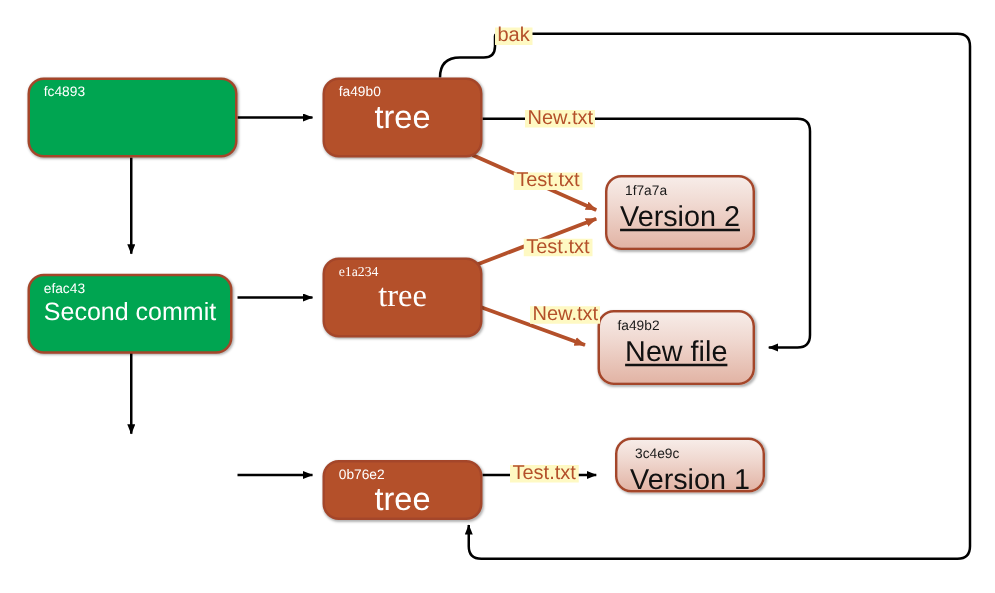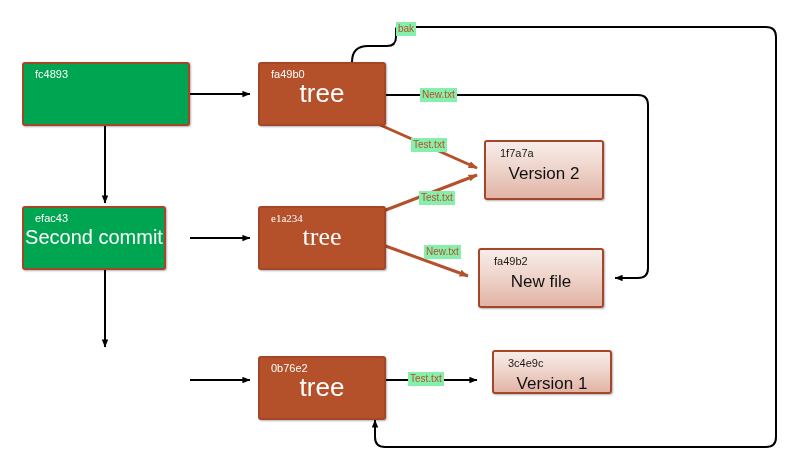--- a/index.html
+++ b/index.html
@@ -20,21 +20,21 @@
   #wires {
     position: absolute;
     left: 0;
     top: 0;
     width: 796px;
     height: 474px;
   }
   .node {
     position: absolute;
     box-sizing: border-box;
-    border-radius: 3px;
+    border-radius: 13px;
     border: 2px solid #a4462a;
     box-shadow: 1px 1px 2px rgba(0,0,0,0.30);
     overflow: hidden;
   }
   .node .sha {
     position: absolute;
     left: 11px;
     top: 4px;
     font-size: 11px;
     line-height: 13px;
@@ -71,30 +71,31 @@
     line-height: 30px;
   }
   
   .blob {
     background: linear-gradient(to bottom, #f7ece8 0%, #f0d9d1 38%, #e2b4a5 100%);
   }
   .blob .sha { color: #1a1a1a; left: 14px; top: 5px; }
   .blob .title {
     top: 19px;
     color: #111111;
-    font-size: 17px;
+    font-size: 23px;
     line-height: 25px;
+    text-decoration: underline;
   }
   .edge-label {
     position: absolute;
     color: #b4502a;
-    font-size: 10px;
+    font-size: 16px;
     line-height: 14px;
     white-space: nowrap;
-    background: #86efac;
+    background: #fef9c3;
     padding: 0 2px;
   }
 </style>
 </head>
 <body>
 
 <div id="canvas">
 
   <svg id="wires" viewBox="0 0 796 474" xmlns="http://www.w3.org/2000/svg">
     <defs>
@@ -123,37 +124,37 @@
 
     <path d="M380,244 L468,276" stroke="#b4502a" stroke-width="3" fill="none" marker-end="url(#ah-brown)"></path>
 
     <path d="M386,380 L477,380" stroke="#000000" stroke-width="2" fill="none" marker-end="url(#ah-black)"></path>
   </svg>
 
   <div class="node commit" style="left:22px; top:62px; width:168px; height:64px;">
     <span class="sha">fc4893</span>
   </div>
 
-  <div class="node commit" style="left:22px; top:206px; width:144px; height:64px;">
+  <div class="node commit" style="left:22px; top:219px; width:164px; height:64px;">
     <span class="sha">efac43</span>
     <span class="title">Second commit</span>
   </div>
 
 
   <div class="node tree" style="left:258px; top:62px; width:128px; height:64px;">
     <span class="sha">fa49b0</span>
     <span class="title">tree</span>
   </div>
 
   <div class="node tree" style="left:258px; top:206px; width:128px; height:64px;font-family:Liberation Serif, serif;">
     <span class="sha">e1a234</span>
     <span class="title">tree</span>
   </div>
 
-  <div class="node tree" style="left:258px; top:356px; width:128px; height:64px;">
+  <div class="node tree" style="left:258px; top:368px; width:128px; height:48px;">
     <span class="sha">0b76e2</span>
     <span class="title">tree</span>
   </div>
 
   <div class="node blob" style="left:484px; top:140px; width:120px; height:60px;padding-left:48px;">
     <span class="sha">1f7a7a</span>
     <span class="title">Version 2</span>
   </div>
 
   <div class="node blob" style="left:478px; top:248px; width:126px; height:60px;">

